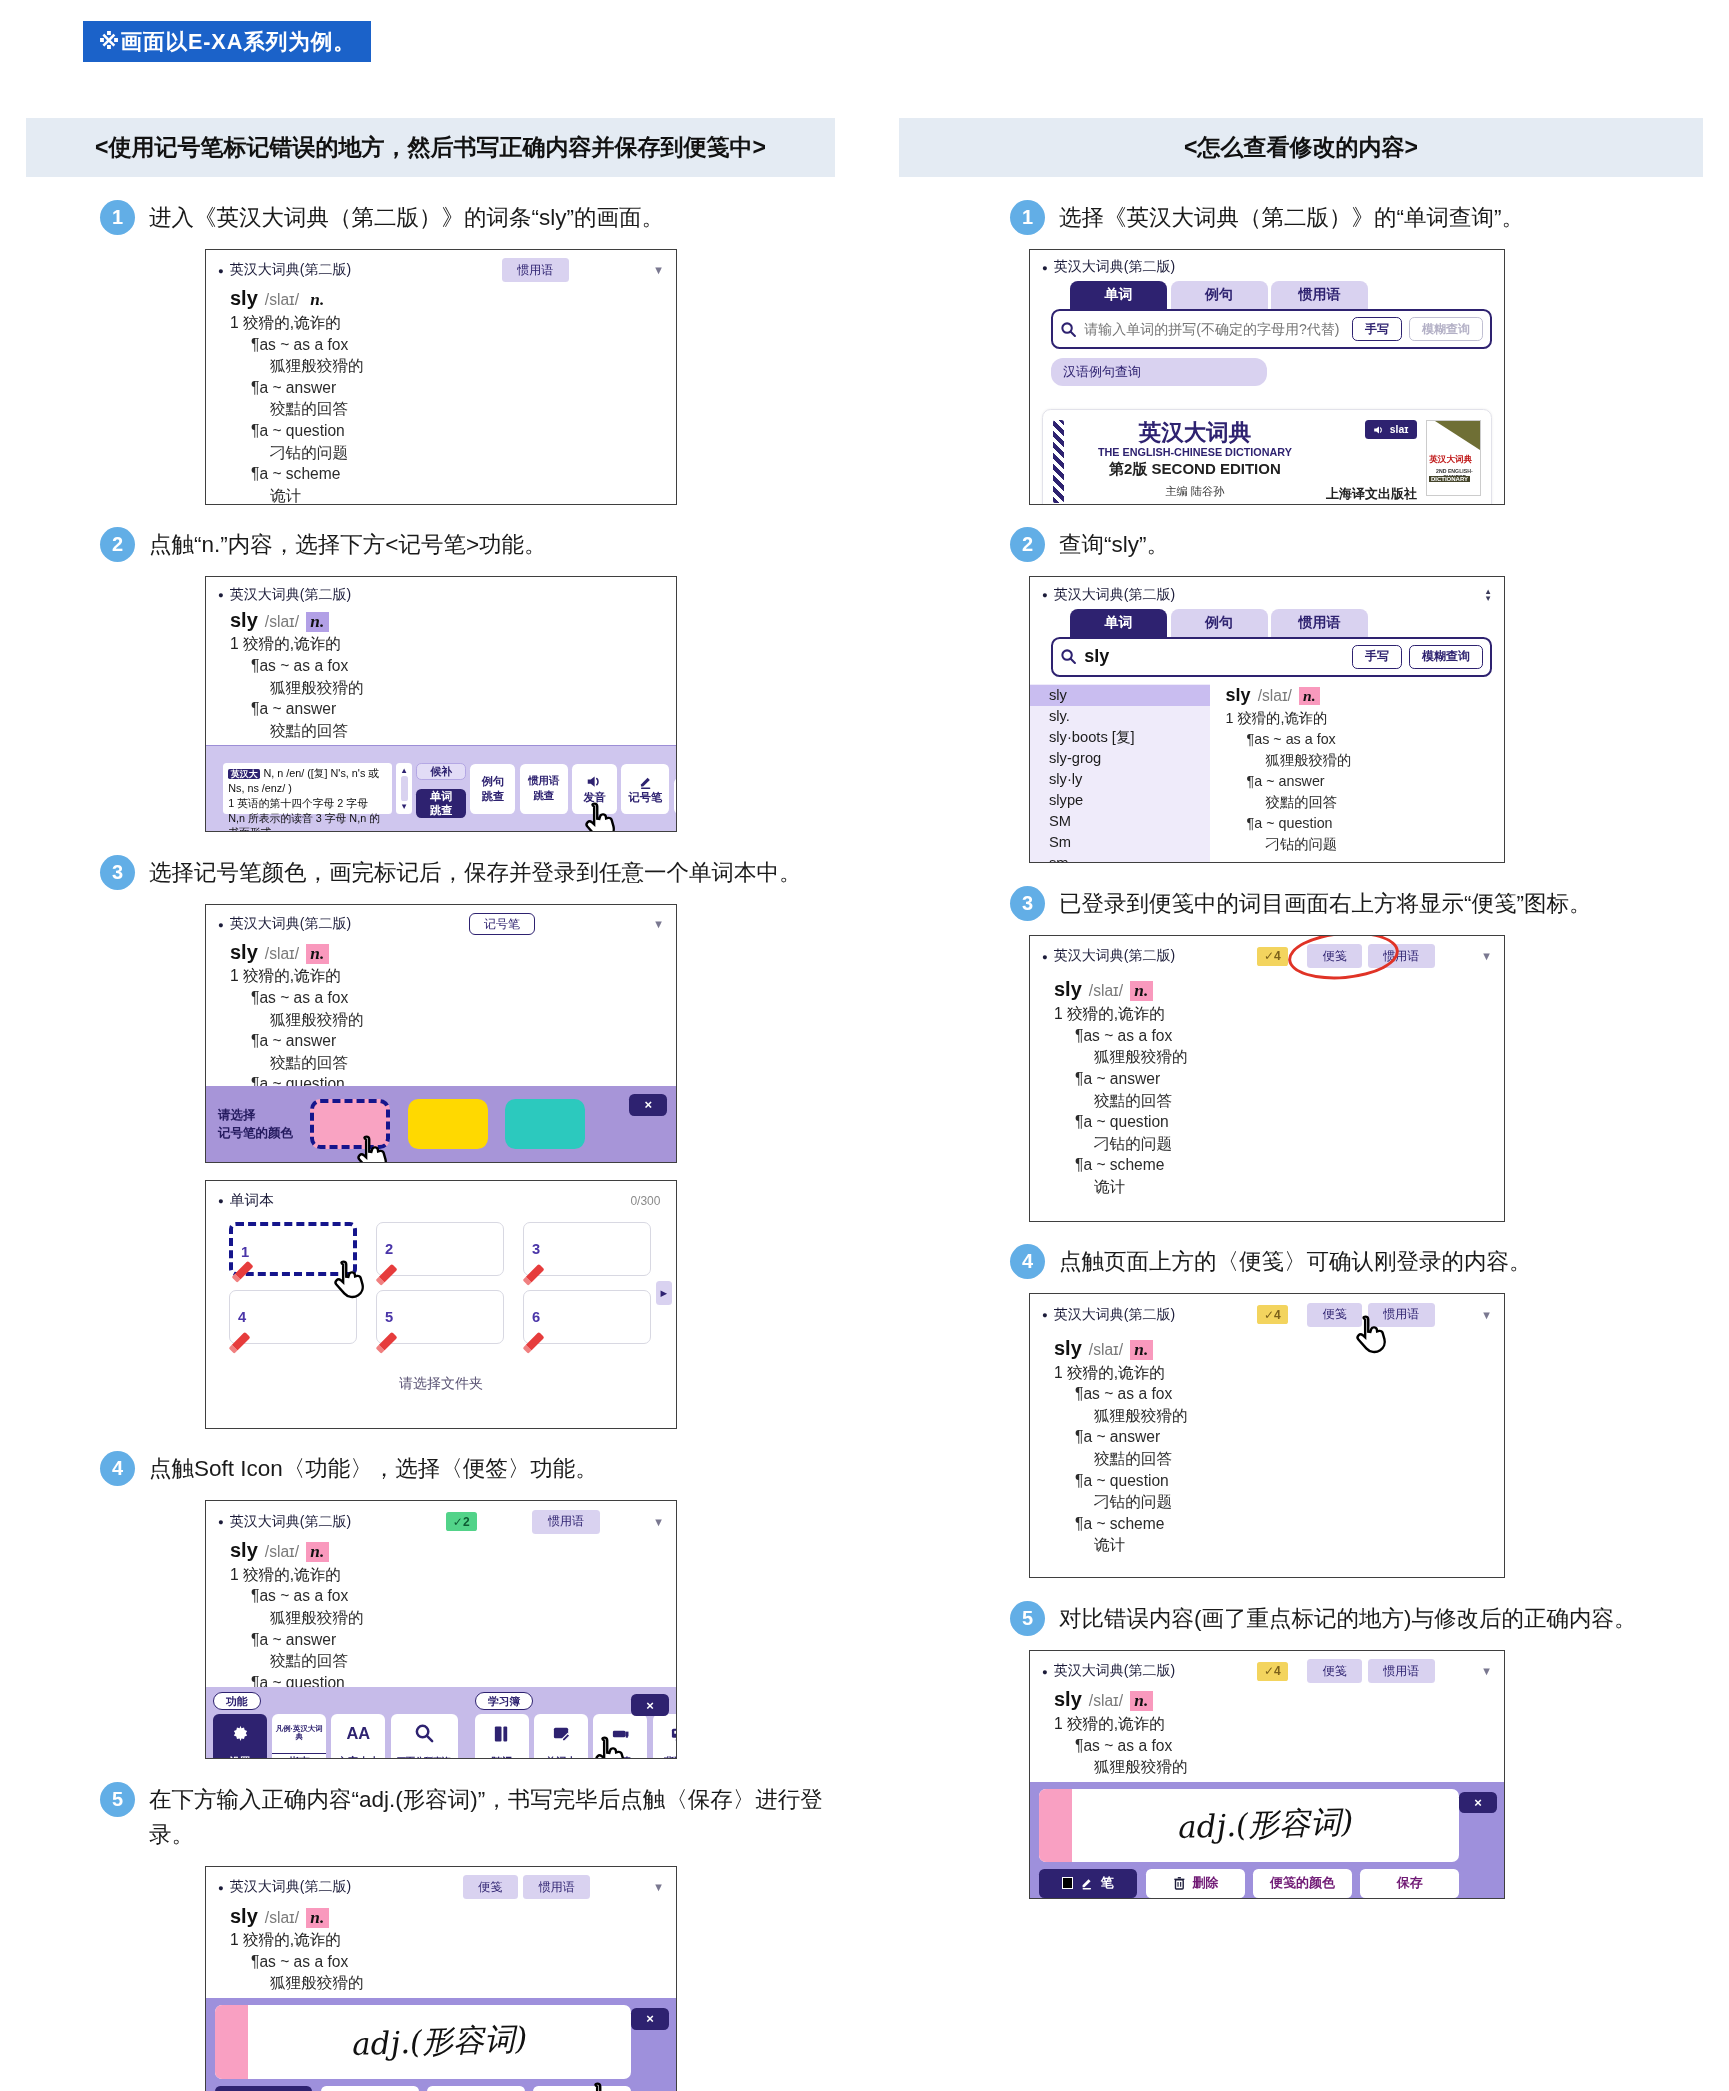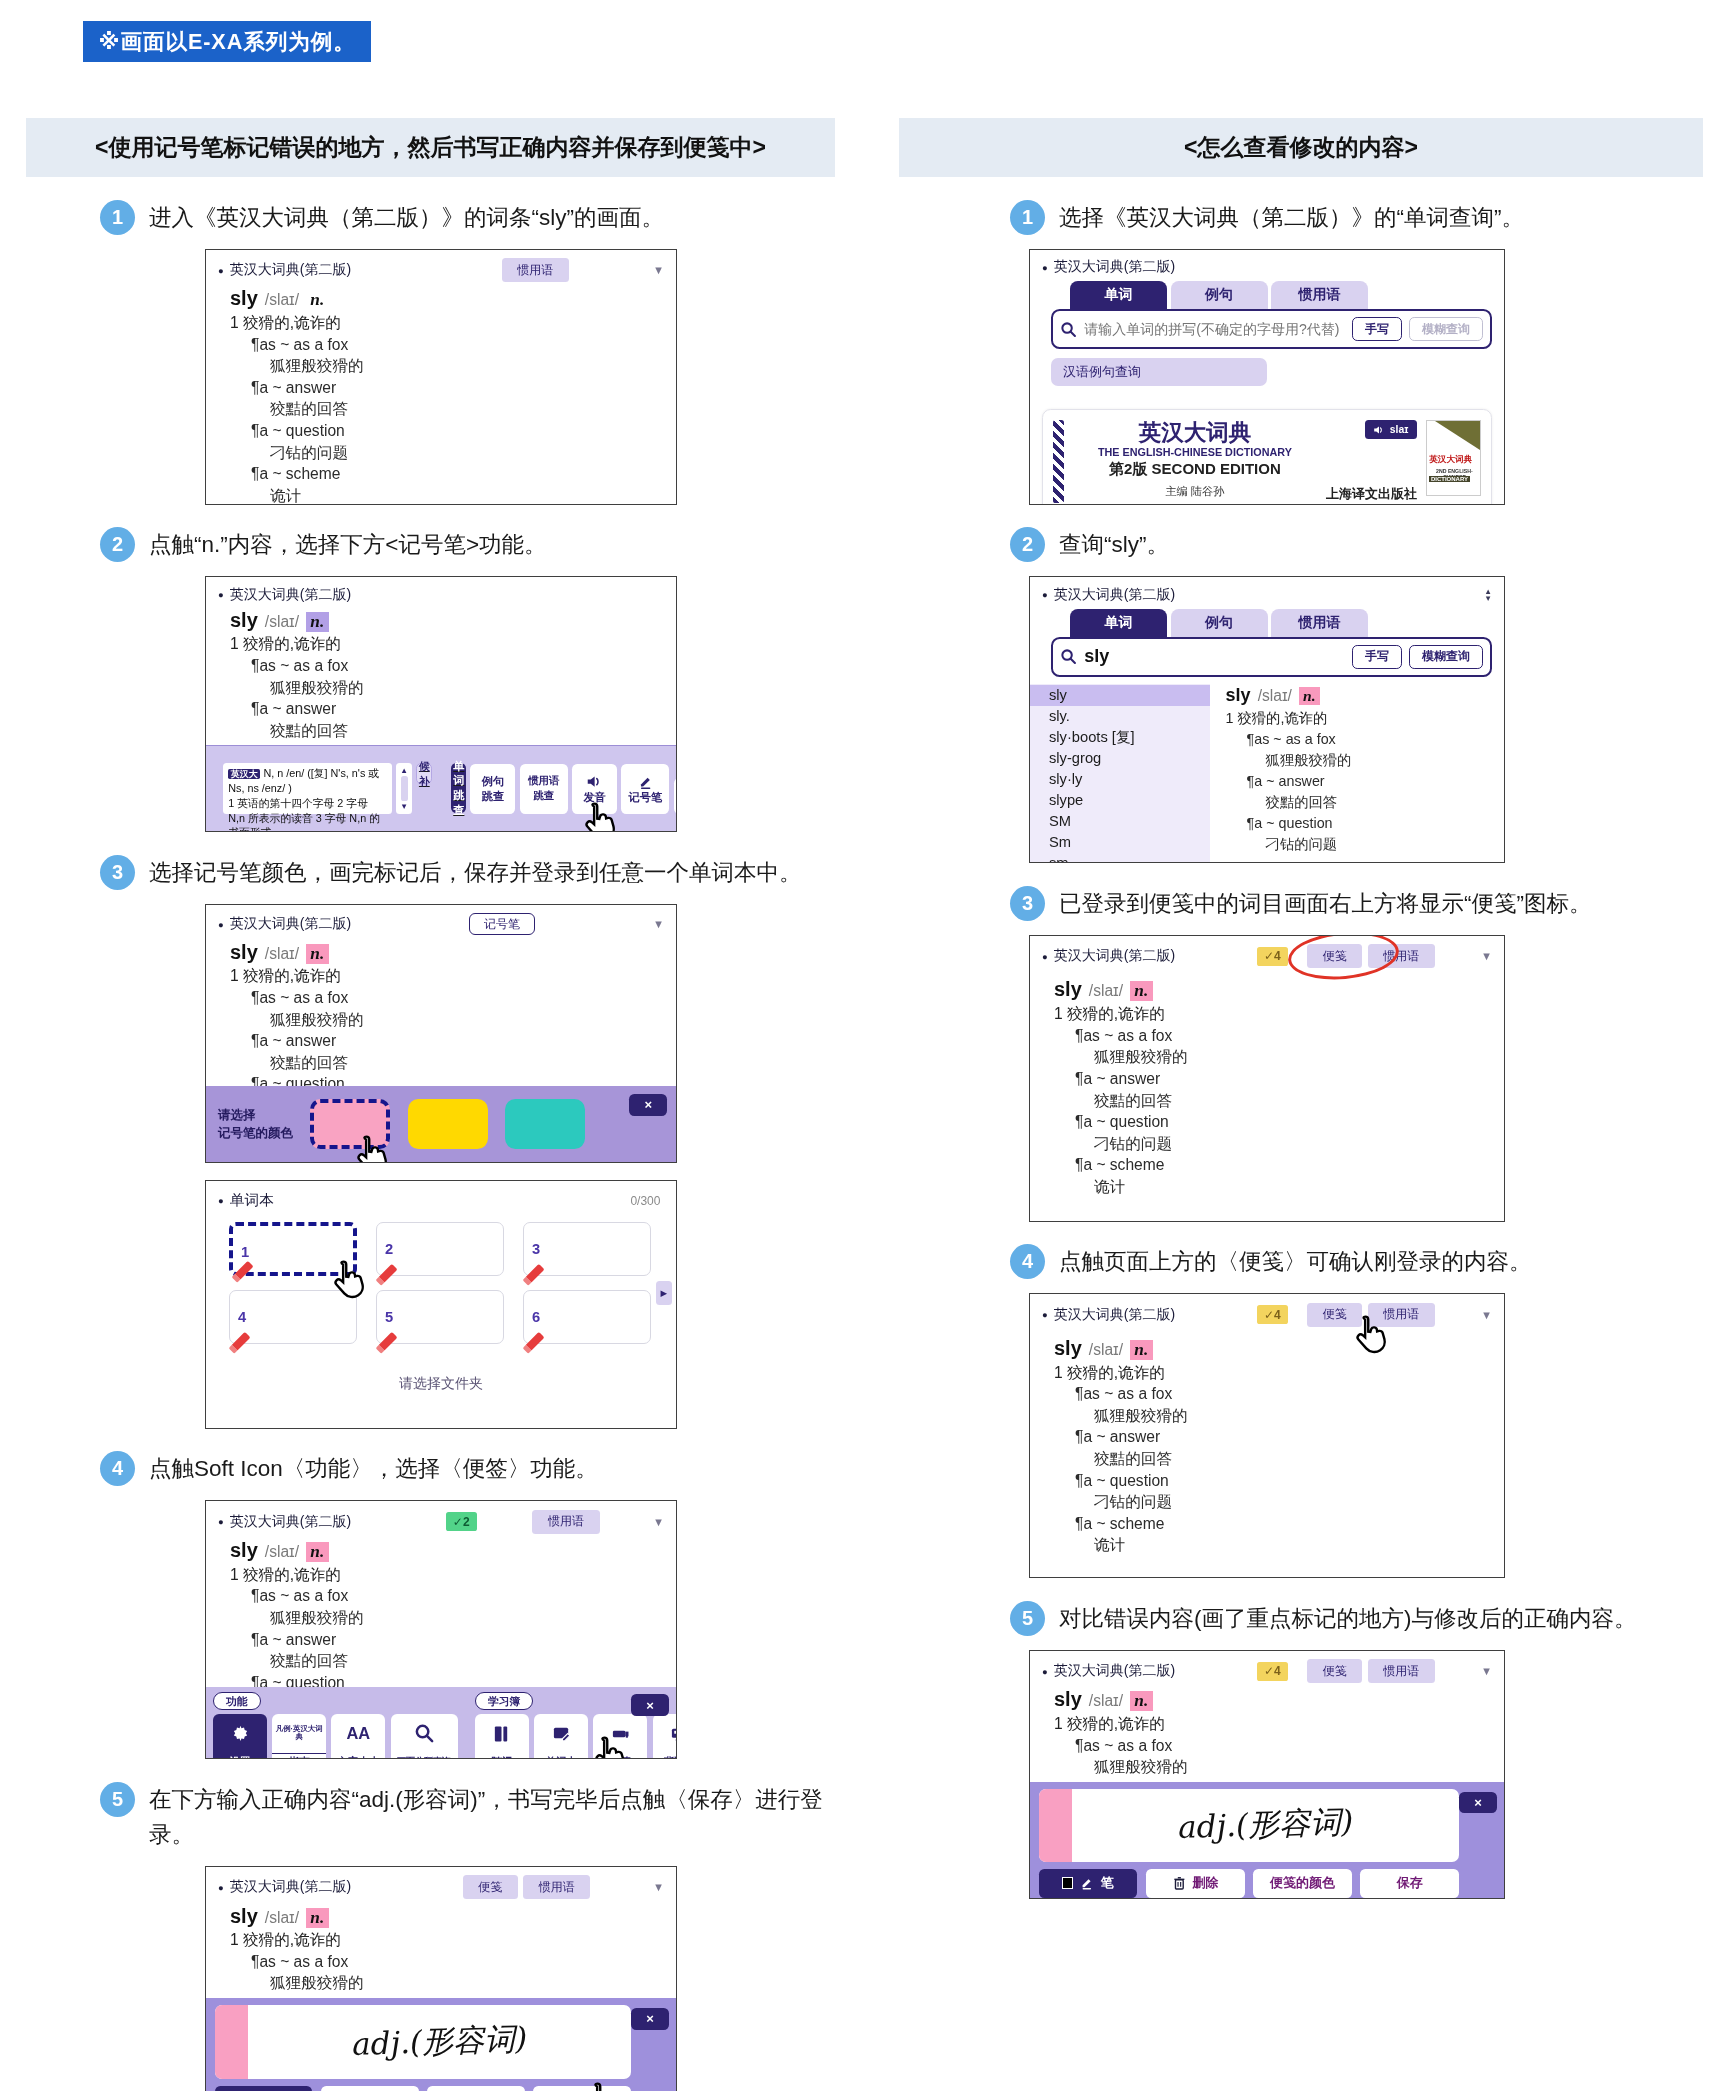--- a/index.html
+++ b/index.html
@@ -65,21 +65,21 @@
   .xbtn {
     background:#2e2270; color:#fff; font-size:13px; font-weight:bold; line-height:1;
     width:38px; height:21.6px; border-radius:5.2px; display:flex; align-items:center; justify-content:center;
   }
   
   .popup { height:86px; background:#cfc6ee; border-top:0.9px solid #9c8ed6; display:flex; gap:4.3px; padding:17px; }
   .def-box { width:169px; flex:none; background:#fff; border-radius:3.5px; padding:2.6px 5.2px; font-size:10.8px; line-height:14.7px; color:#111; }
   .def-tag { background:#2e2270; color:#fff; font-size:9px; padding:0 2.6px; border-radius:1.7px; font-weight:bold; }
   .scroll-col { width:15.6px; flex:none; background:#fff; border-radius:3.5px; display:flex; flex-direction:column; align-items:center; justify-content:space-between; padding:2.6px 0; font-size:7.8px; color:#2e2270; }
   .scroll-thumb { width:7px; flex:1; margin:1.7px 0; background:#d9d2f0; border-radius:2.6px; }
-  .pp-col { display:flex; flex-direction:row; gap:19px; flex:none;text-decoration:underline; }
+  .pp-col { display:flex; flex-direction:column; gap:9px; flex:none; }
   .pp-btn {
     background:#fff; border-radius:5.2px; color:#2e2270; font-size:11.2px; font-weight:bold;
     display:flex; flex-direction:column; align-items:center; justify-content:center; line-height:14.7px; text-align:center;
   }
   .pp-cand { height:21px; background:#e2dcf6; border:0.9px solid #b4a7e4; font-size:10.8px; }
   .pp-word { height:50px; background:#2e2270; color:#fff; }
   .pp-sq { width:45px; height:50px; align-self:flex-end; flex:none; }
   .pp-dim { color:#b3b0c6; }
   .pp-right { margin-left:auto; display:flex; flex-direction:column; justify-content:space-between; align-items:flex-end; }
   .pp-icon { width:17.3px; height:17.3px; }
@@ -130,21 +130,21 @@
   .tab { width:97px; height:28px; border-radius:7.8px 7.8px 0 0; background:#d9d2f0; color:#2e2270; font-size:14px; font-weight:bold; display:flex; align-items:center; justify-content:center; }
   .tab.sel { background:#2e2270; color:#fff; }
   .searchbar {
     margin:0 12px 0 21px; height:40px; border:2.6px solid #2e2270; border-radius:8.6px;
     display:flex; align-items:center; gap:7px; padding:0 7px;
   }
   .searchbar input { border:none; outline:none; flex:1; font-size:14px; color:#111; font-family:inherit; min-width:0; background:transparent; }
   .searchbar input.query { font-size:18px; font-weight:bold; }
   .mini-btn { border:1.7px solid #2e2270; color:#2e2270; background:#fff; border-radius:5.2px; font-size:12px; font-weight:bold; padding:2.6px 12px; white-space:nowrap; }
   .mini-btn.dim { border-color:#c0bfd2; color:#b3b0c6; }
-  .cn-pill { margin:8.6px 0 0 21px; display:inline-block; background:#d9d2f0; color:#2e2270; font-size:13px; font-weight:500; border-radius:7px; padding:5.2px 15.6px 5.2px 12px; min-width:216px; }
+  .cn-pill { margin:8.6px 0 0 21px; display:inline-block; background:#d9d2f0; color:#2e2270; font-size:13px; font-weight:500; border-radius:12px; padding:5.2px 15.6px 5.2px 12px; min-width:216px; }
   
   .book-card { margin:22.5px 12px 0 12px; border:0.9px solid #e2e2ea; border-radius:8.6px; box-shadow:0 0.9px 2.6px rgba(0,0,0,.08); padding:10.4px 10.4px; display:flex; gap:8.6px;text-align:center; }
   .stripe { width:10.4px; height:83px; border-radius:2.6px; background:repeating-linear-gradient(45deg,#2e2270 0 4.3px,#ffffff 4.3px 7.8px); flex:none; }
   .bk-main { flex:1; }
   .bk-title { font-size:22.5px; font-weight:bold; color:#2e2270; line-height:26px; }
   .bk-sub { font-size:10.8px; font-weight:bold; color:#2e2270; }
   .bk-ed { font-size:15px; font-weight:bold; color:#222; margin-top:1.7px; }
   .bk-editor { font-size:11.2px; color:#333; margin-top:5.2px; font-weight:500; }
   .bk-right { display:flex; flex-direction:column; justify-content:space-between; align-items:flex-end; height:83px; }
   .tts-btn { background:#2e2270; color:#fff; border-radius:3.5px; font-size:10.4px; font-weight:bold; padding:3.5px 8.6px; display:flex; align-items:center; gap:4.3px; }

